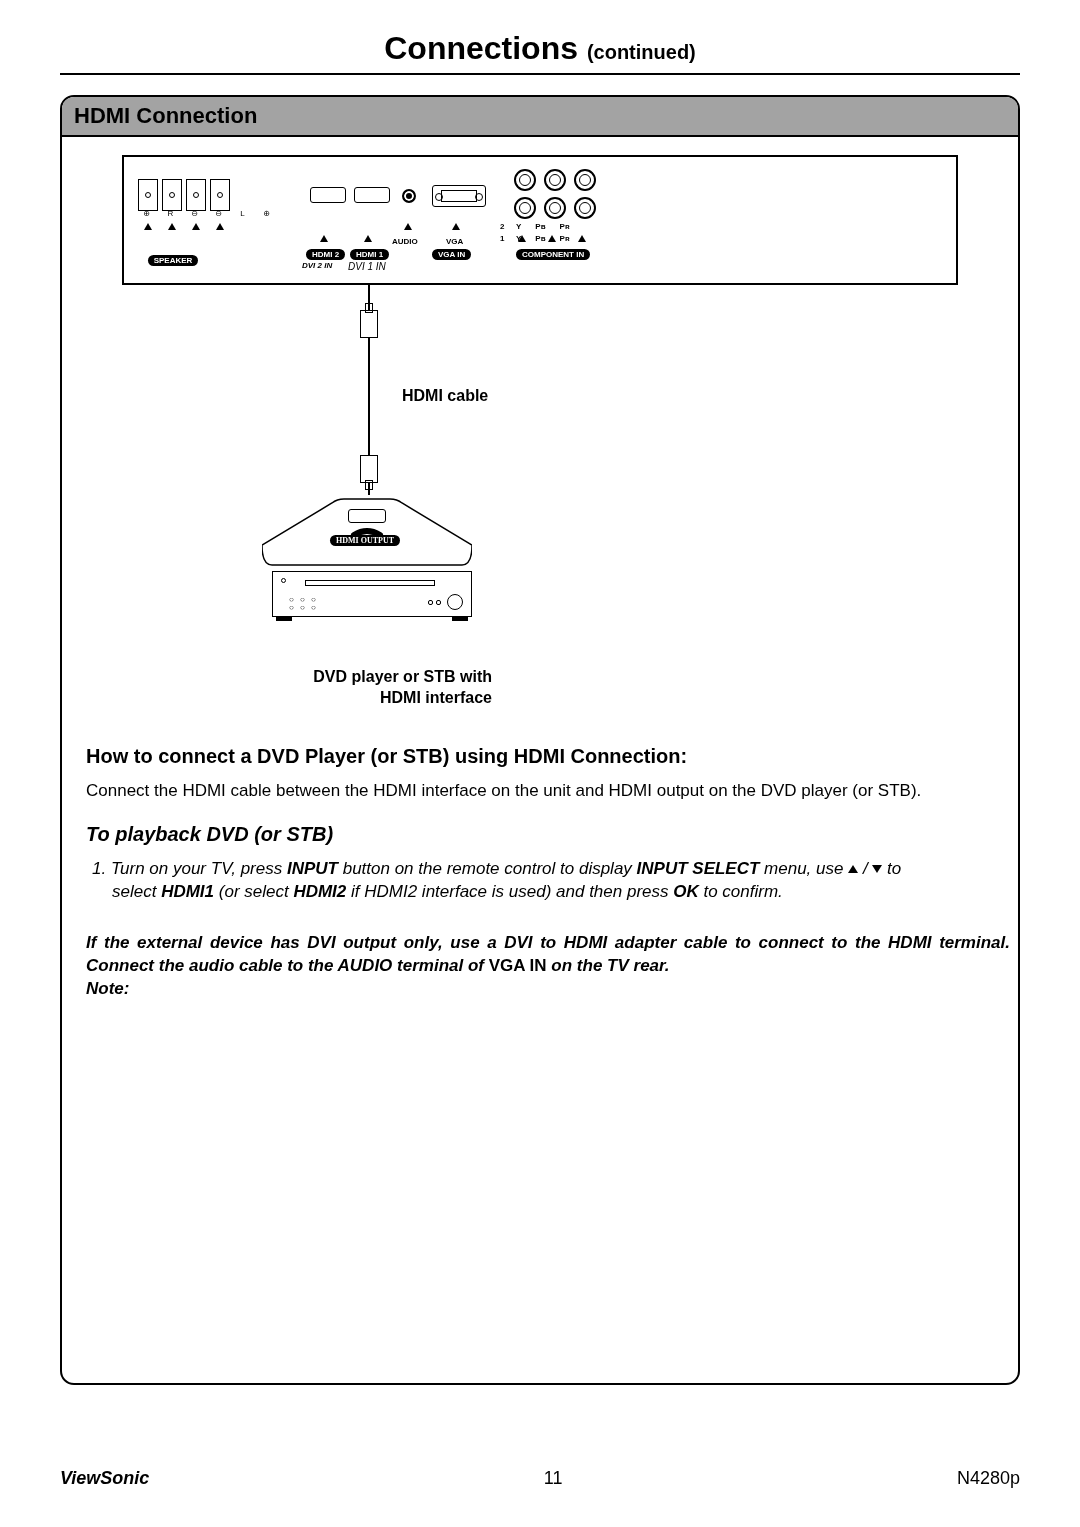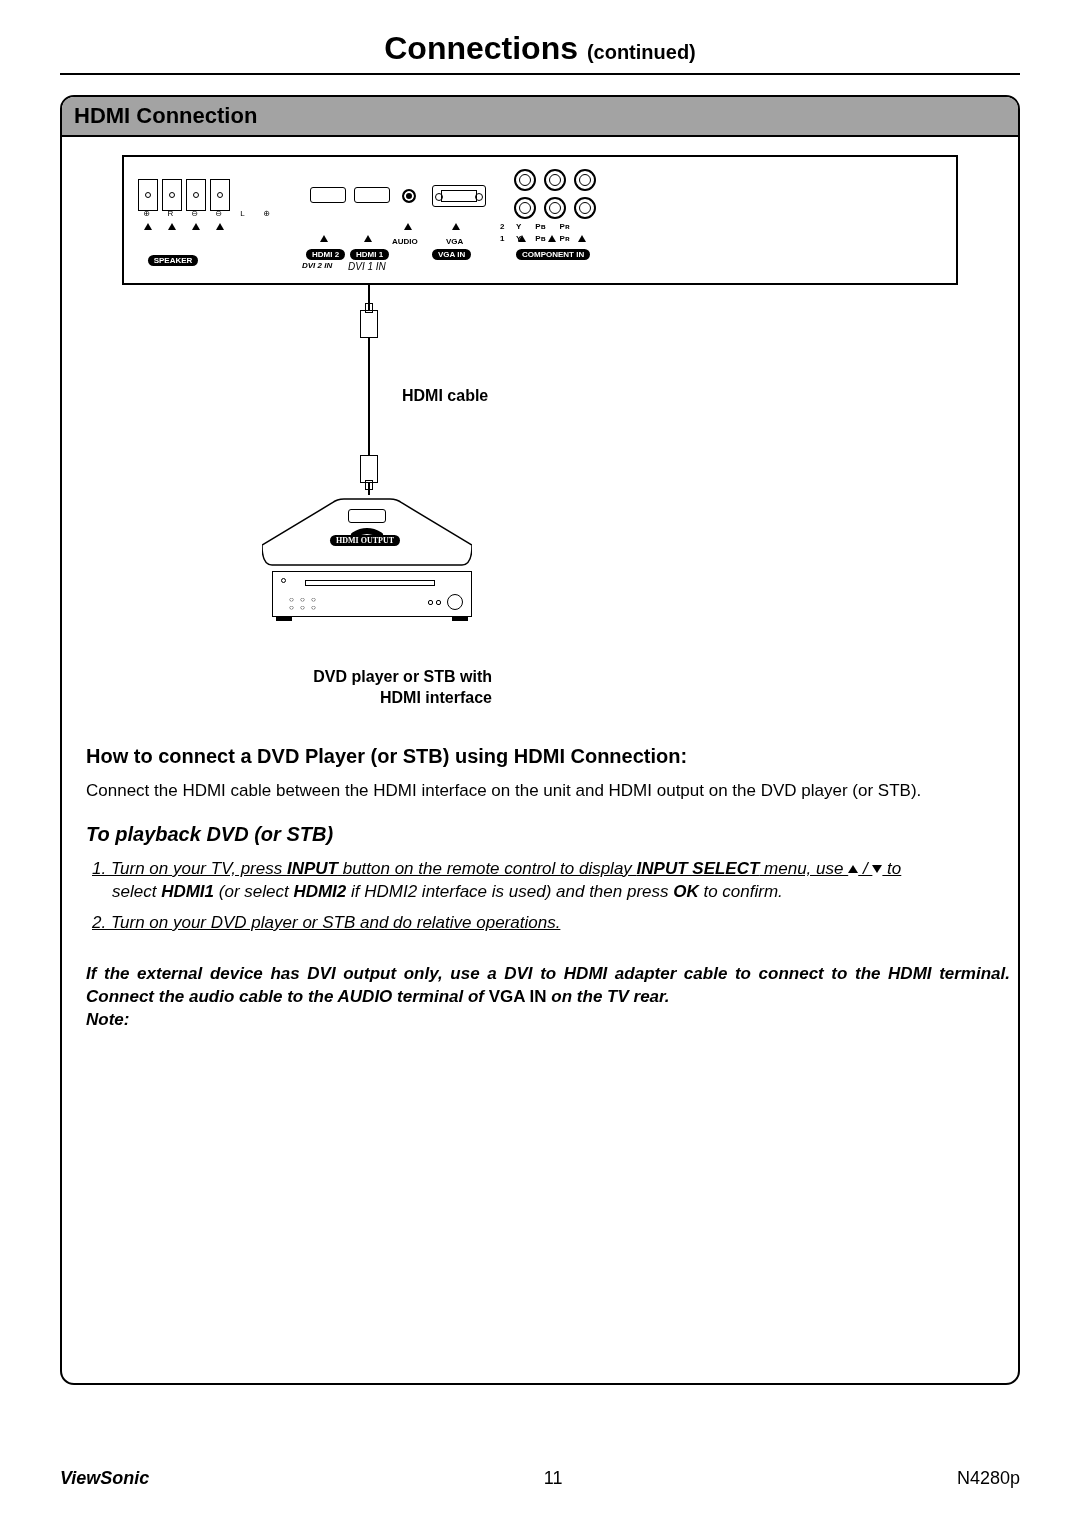--- a/index.html
+++ b/index.html
@@ -254,21 +254,21 @@
     line-height: 1.35;
   }
   .content h3 {
     font-size: 20px;
     font-weight: bold;
     margin-top: 18px;
     margin-bottom: 10px;
   }
   .content h3.italic { font-style: italic; }
   .content p { margin-bottom: 10px; }
-  .content .step { font-style: italic; margin-left: 6px; margin-bottom: 8px; text-align: justify; text-decoration: underline;}
+  .content .step { font-style: italic; margin-left: 6px; margin-bottom: 8px; text-align: justify;}
   .content .step b, .content .step-indent b { font-style: italic; }
   .content .step-indent { font-style: italic; margin-left: 26px; margin-bottom: 8px; text-align: justify;}
   .tri { display: inline-block; width: 0; height: 0; vertical-align: middle; }
   .tri.up { border-left: 5px solid transparent; border-right: 5px solid transparent; border-bottom: 8px solid #000; }
   .tri.down { border-left: 5px solid transparent; border-right: 5px solid transparent; border-top: 8px solid #000; }
   .note-block {
     font-style: italic; font-weight: bold; text-align: justify;
     margin-top: 28px;
   }
   .note-block .vga { font-style: normal; }
@@ -430,21 +430,20 @@
     <h3>How to connect a DVD Player (or STB) using HDMI Connection:</h3>
     <p style="text-align:justify;">Connect the HDMI cable between the HDMI interface on the unit and HDMI output on the DVD player (or STB).</p>
 
     <h3 class="italic">To playback DVD (or STB)</h3>
     <div class="step">
       <span>1. Turn on your TV, press </span><b>INPUT</b><span> button on the remote control to display </span><b>INPUT SELECT</b><span> menu, use </span><span class="tri up"></span> / <span class="tri down"></span><span> to</span>
     </div>
     <div class="step-indent" style="margin-top:-8px;">
       <span>select </span><b>HDMI1</b><span> (or select </span><b>HDMI2</b><span> if HDMI2 interface is used) and then press </span><b>OK</b><span> to confirm.</span>
     </div>
-    <div class="step">2. Turn on your DVD player or STB and do relative operations.</div>
 
     <div class="note-block">
       <div>
         <span>If the external device has DVI output only, use a DVI to HDMI adapter cable to connect to the HDMI terminal. Connect the audio cable to the AUDIO terminal of </span><span class="vga">VGA IN</span><span> on the TV rear.</span>
       </div>
       <div>Note:</div>
     </div>
   </div>
 </div>
 

